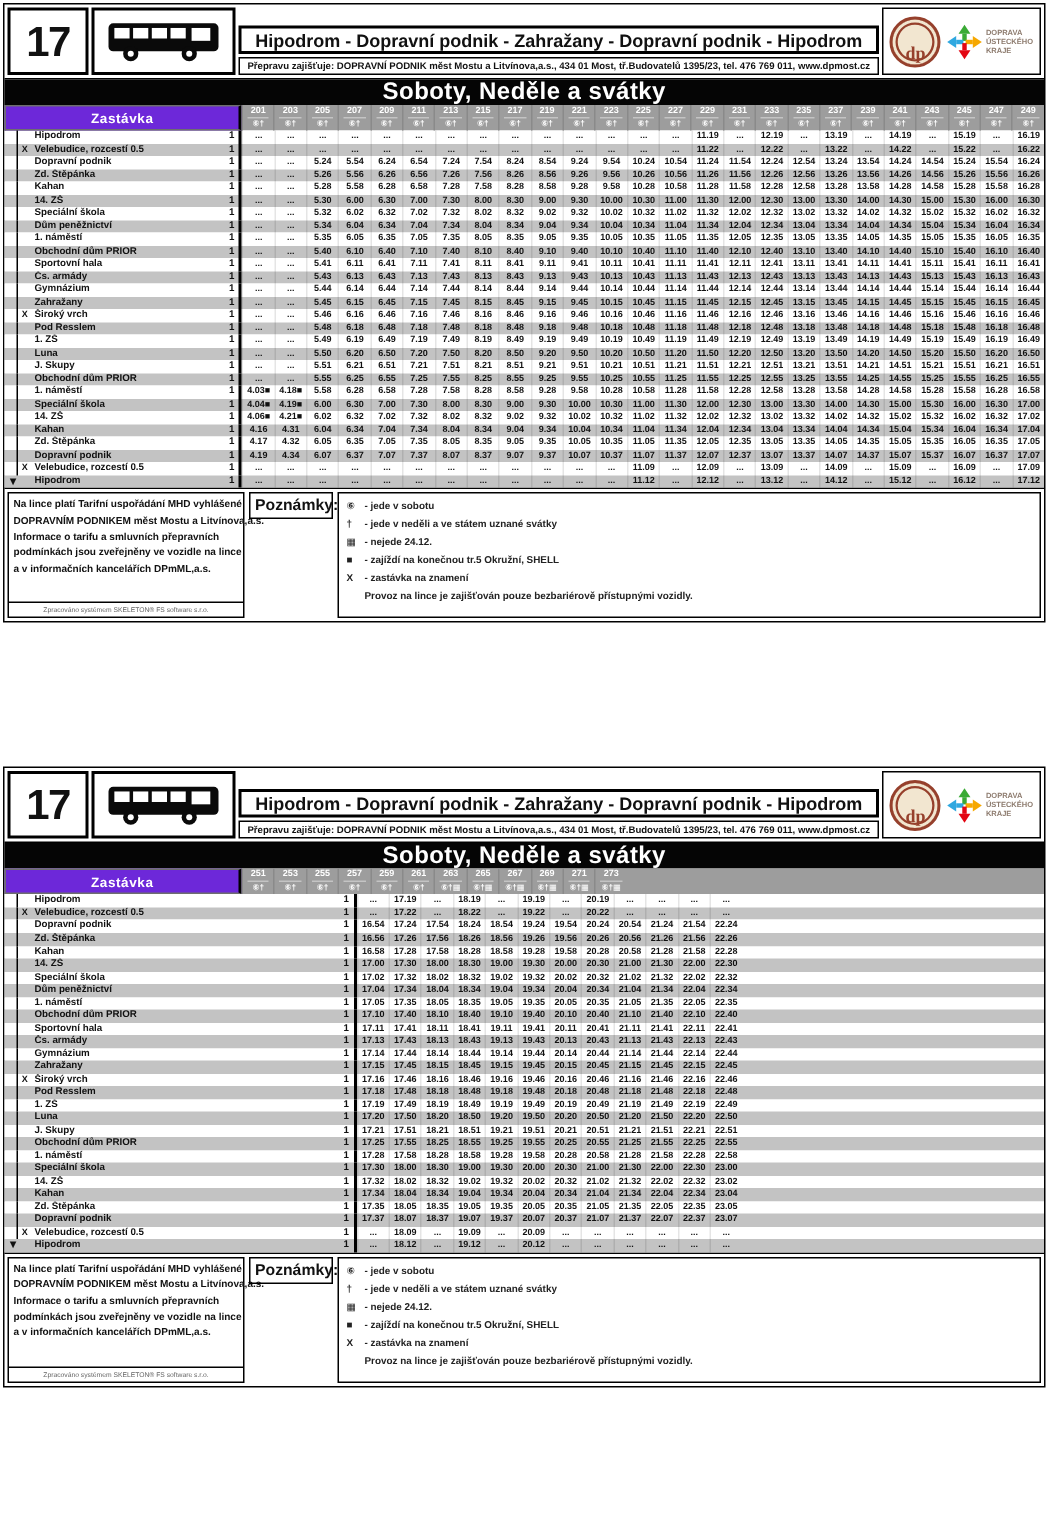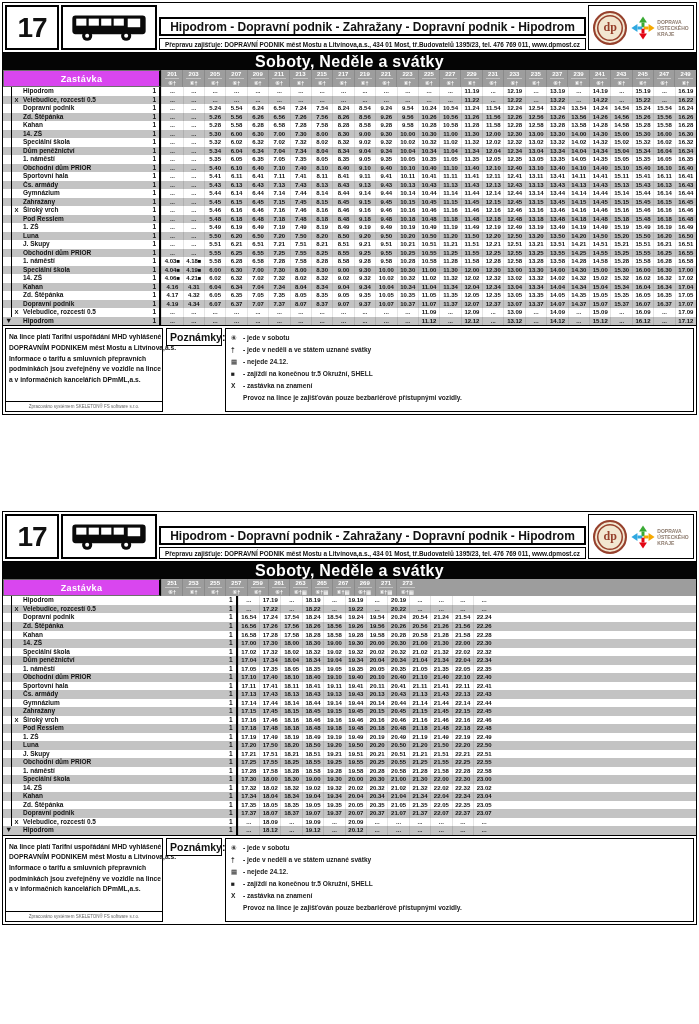--- a/index.html
+++ b/index.html
@@ -18,33 +18,33 @@
     font-size:28px;font-weight:bold;letter-spacing:-1px;box-sizing:border-box;}
   .bus-box{width:96px;border:2px solid #000;display:flex;align-items:center;justify-content:center;box-sizing:border-box;}
   .title-stack{flex:1;display:flex;flex-direction:column;gap:2px;min-width:0;}
   .title-box{flex:1.5;border:2px solid #000;display:flex;align-items:center;justify-content:center;
     font-weight:bold;font-size:12px;white-space:nowrap;box-sizing:border-box;margin-top:12px;}
   .op-box{flex:1;border:1.5px solid #000;display:flex;align-items:center;justify-content:center;
     font-weight:bold;font-size:6.4px;white-space:nowrap;box-sizing:border-box;}
   .logo-box{width:106px;border:1.5px solid #000;display:flex;align-items:center;justify-content:center;gap:4px;box-sizing:border-box;}
   .dp-logo{width:30px;height:30px;border-radius:50%;background:#f2e6d0;border:2px solid #96402c;
     box-shadow:inset 0 0 0 2px #f2e6d0, inset 0 0 0 3.5px #96402c;
-    display:flex;align-items:center;justify-content:center;flex:none;}
+    display:flex;align-items:flex-end;justify-content:center;flex:none;}
   .dp-logo span{font-weight:bold;font-size:12px;color:#96402c;font-family:"Liberation Serif",serif;}
   .kraj{display:flex;align-items:center;gap:2px;}
   .kraj-text{font-size:5px;line-height:6px;font-weight:bold;color:#8d7b6e;}
 
   
   .banner{height:17px;background:#050505;color:#fff;font-weight:bold;font-size:16px;
     text-align:center;line-height:17px;letter-spacing:0.3px;}
 
   
   .grid{border-bottom:1.5px solid #000;}
   .g-head{display:flex;height:17px;background:#9d9d9d;}
-  .g-stophead{width:158px;flex:none;background:#d946ef;color:#fff;font-weight:bold;font-size:9px;
+  .g-stophead{width:158px;flex:none;background:#6d28d9;color:#fff;font-weight:bold;font-size:9px;
     text-align:center;line-height:17px;border:1px solid #6e6e6e;border-right:2px solid #000;box-sizing:border-box;letter-spacing:0.4px;}
   .g-colhead{width:21.4px;flex:none;color:#fff;font-weight:bold;text-align:center;box-sizing:border-box;border-left:1px solid #8a8a8a;}
   .g-colhead.fill{flex:1;border-left:none;}
   .cnum{font-size:6px;line-height:8px;border-bottom:1px solid #c4c4c4;margin:0 3px;}
   .csym{font-size:5.5px;line-height:8px;white-space:nowrap;}
 
   .g-row{display:flex;height:8.53px;line-height:8.53px;background:#fff;}
   .g-row.odd{background:#c3c3c3;}
   .strip{width:7px;flex:none;box-sizing:border-box;border-right:1.6px solid #000;margin-left:2px;}
   .strip.arrow{border-right:none;font-size:7.5px;line-height:8px;text-align:right;font-weight:bold;}

